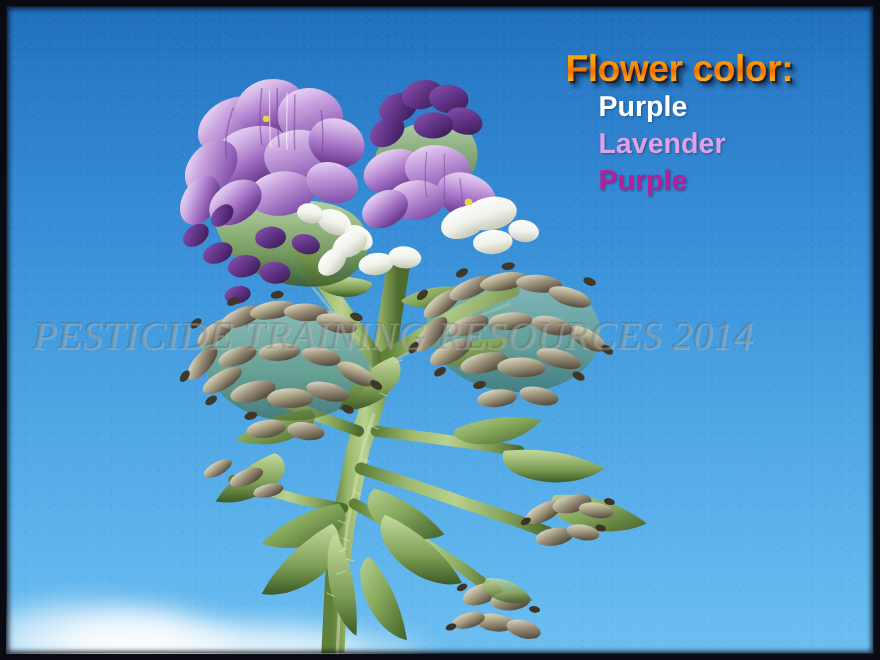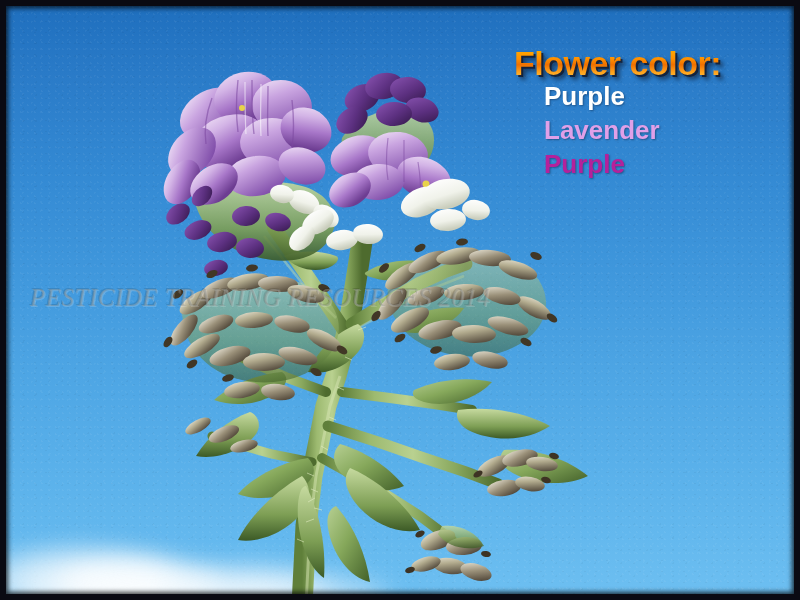--- a/index.html
+++ b/index.html
@@ -30,21 +30,21 @@
   .cloud{position:absolute;border-radius:50%;filter:blur(11px);
          background:radial-gradient(ellipse at 50% 55%,rgba(255,255,255,.96),rgba(255,255,255,.55) 55%,rgba(255,255,255,0) 76%);}
   .c1{left:-30px;top:538px;width:210px;height:66px;}
   .c2{left:55px; top:548px;width:165px;height:56px;}
   .c3{left:150px;top:556px;width:180px;height:52px;opacity:.85;}
   .c4{left:240px;top:566px;width:150px;height:44px;opacity:.6;}
   .c5{left:-10px;top:566px;width:300px;height:46px;opacity:.75;}
 
   
   #watermark{position:absolute;left:24px;top:278px;width:760px;
-     font-family:"Liberation Serif",serif;font-style:italic;font-size:25px;
+     font-family:"Liberation Serif",serif;font-style:italic;font-size:36px;
      letter-spacing:.5px;white-space:nowrap;color:rgba(150,152,150,.45);
      text-shadow:1px 1px 0 rgba(255,255,255,.18),-1px -1px 0 rgba(0,0,0,.12);
      pointer-events:none;}
 
   
   #plant{position:absolute;left:0;top:0;width:800px;height:600px;}
 
   
   #overlay{position:absolute;left:508px;top:40px;width:286px;}
   #title{font-size:34px;font-weight:bold;line-height:1;letter-spacing:-0.5px;

